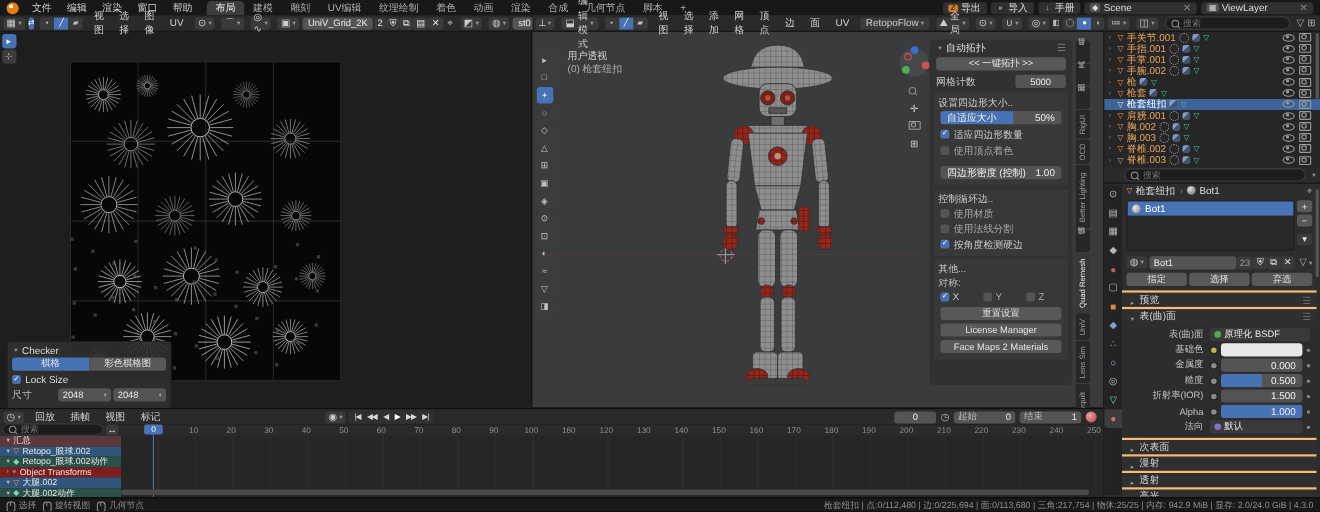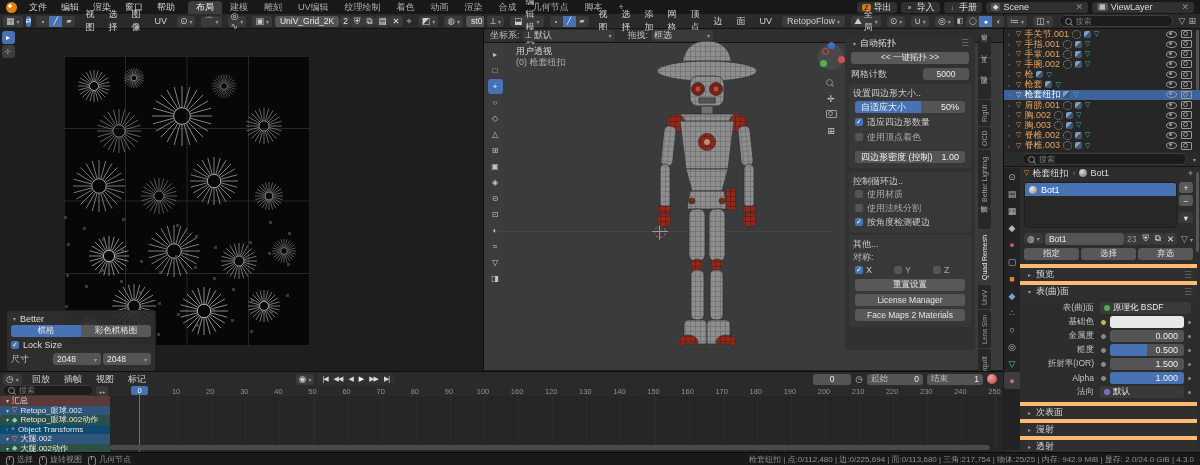--- a/index.html
+++ b/index.html
@@ -46,21 +46,21 @@
   .chip{width:7px;height:7px;border-radius:2px;margin-left:3px;flex:none}
   .eye{width:9px;height:5px;border:1px solid #9a9a9a;border-radius:50%;position:relative;margin-left:4px;flex:none}
   .eye:after{content:"";position:absolute;width:3px;height:3px;border-radius:50%;background:#9a9a9a;left:2px;top:0}
   .cam{width:9px;height:6px;border:1px solid #9a9a9a;border-radius:1px;position:relative;margin-left:4px;flex:none}
   .cam:after{content:"";position:absolute;width:3px;height:3px;border-radius:50%;border:1px solid #9a9a9a;left:1px;top:0}
   
   .prop-row{display:flex;align-items:center;height:12px;margin-top:2px}
   .prop-lab{width:72px;text-align:right;padding-right:6px;color:#c3c3c3;flex:none;font-size:8.5px}
   .sock{width:5px;height:5px;border-radius:50%;flex:none;margin-right:3px;border:1px solid #222}
   .kdot{width:3px;height:3px;border-radius:50%;background:#8a8a8a;margin-left:4px;flex:none}
-  .sect{display:flex;align-items:center;height:13px;background:#2f2f2f;border-top:4px solid #fdba74;color:#d6d6d6;padding-left:8px}
+  .sect{display:flex;align-items:flex-end;height:13px;background:#2f2f2f;border-top:2px solid #fdba74;color:#d6d6d6;padding-left:8px}
   .sect .chev{color:#999;font-size:6px;margin-right:5px}
   .ptab{width:16px;height:17px;display:flex;align-items:center;justify-content:center;font-size:9px}
   .ptab.on{background:#3d3d3d;border-radius:3px 0 0 3px}
   
   .ch-row{display:flex;align-items:center;height:9.5px;padding-left:6px;color:#e6e6e6;font-size:8px}
   .vtab{writing-mode:vertical-rl;transform:rotate(180deg);display:flex;align-items:center;justify-content:center;
         background:#272727;color:#9e9e9e;font-size:7px;border-radius:3px 0 0 3px;margin:1px 0;width:13px}
   .vtab.on{background:#383838;color:#e8e8e8}
   .dot{border-radius:50%;position:absolute}
   .pbtn{color:#d8d8d8;font-size:7px;padding:0 3px;letter-spacing:-1px}
@@ -240,21 +240,21 @@
         <rect x="95" y="215" width="3" height="3" fill="#5a5a5a" opacity="0.6"></rect>
         <rect x="132" y="268" width="3" height="3" fill="#5a5a5a" opacity="0.6"></rect>
         <rect x="169" y="201" width="3" height="3" fill="#5a5a5a" opacity="0.6"></rect>
         <rect x="206" y="254" width="3" height="3" fill="#5a5a5a" opacity="0.6"></rect>
         <rect x="3" y="187" width="3" height="3" fill="#5a5a5a" opacity="0.6"></rect>
       </svg>
 
     <div class="abs" style="left:6px;top:296px;width:140px;height:56px;background:#303030e6;border:1px solid #202020;border-radius:4px;padding:2px 4px">
       <div class="row" style="height:11px;color:#ddd">
           <span class="caret" style="margin-right:4px">▾</span>
-        <span>Better</span>
+        <span>Checker</span>
         </div>
       <div class="row" style="height:12px;margin-top:1px">
         <span class="btn" style="flex:1;height:12px;background:#4772b3;border-radius:3px 0 0 3px">棋格</span>
         <span class="btn" style="flex:1;height:12px;border-radius:0 3px 3px 0">彩色棋格图</span>
       </div>
       <div class="row" style="height:12px;margin-top:2px">
         <span class="cb on">✓</span>
         <span style="margin-left:4px;color:#ddd">Lock Size</span>
       </div>
       <div class="row" style="height:12px;margin-top:2px">
@@ -300,32 +300,20 @@
       <span class="icon-dd">∪<span class="caret">▾</span></span>
       <span class="icon-dd">◎<span class="caret">▾</span></span>
       <span class="selbtn" style="border-radius:3px">◧</span>
       <span class="row" style="margin:0 3px">
         <span class="selbtn" style="border-radius:3px 0 0 3px">◯</span>
         <span class="selbtn on">●</span>
         <span class="selbtn">◐</span>
         <span class="selbtn" style="border-radius:0 3px 3px 0">◍</span>
       </span>
       <span class="caret" style="margin-right:4px">▾</span>
-    </div>
-    <div class="hdr" style="height:13px;background:#2e2e2e">
-      <span style="margin-left:6px;color:#bbb">坐标系:</span>
-      <span class="icon-dd" style="width:86px;justify-content:space-between">
-          <span>⟂ <span>默认</span></span>
-          <span class="caret">▾</span>
-        </span>
-      <span style="margin-left:10px;color:#bbb">拖拽:</span>
-      <span class="icon-dd" style="width:56px;justify-content:space-between">
-          <span>框选</span>
-          <span class="caret">▾</span>
-        </span>
     </div>
 
     <div id="vp-tools" class="abs" style="left:2px;top:32px;width:18px">
         <div class="tool">▸</div>
         <div class="tool">□</div>
         <div class="tool on">+</div>
         <div class="tool">○</div>
         <div class="tool">◇</div>
         <div class="tool">△</div>
         <div class="tool">⊞</div>
@@ -871,21 +859,21 @@
         <div class="ch-row" style="background: rgb(49, 86, 126);">
           <span class="chev" style="font-size: 6px; margin-right: 3px; color: rgb(187, 187, 187);">▾</span>
           <span class="tri" style="color: rgb(232, 146, 74);">▽</span>
           <span style="white-space: nowrap; overflow: hidden;">Retopo_眼球.002</span>
         </div>
         <div class="ch-row" style="background: rgb(43, 80, 71);">
           <span class="chev" style="font-size: 6px; margin-right: 3px; color: rgb(187, 187, 187);">▾</span>
           <span class="tri" style="color: rgb(127, 216, 176);">◆</span>
           <span style="white-space: nowrap; overflow: hidden;">Retopo_眼球.002动作</span>
         </div>
-        <div class="ch-row" style="background: #0c4a6e;">
+        <div class="ch-row" style="background: #7f1d1d;">
           <span class="chev" style="font-size: 6px; margin-right: 3px; color: rgb(187, 187, 187);">›</span>
           <span class="tri" style="color: rgb(159, 184, 216);">⌖</span>
           <span style="white-space: nowrap; overflow: hidden;">Object Transforms</span>
         </div>
         <div class="ch-row" style="background: rgb(49, 86, 126);">
           <span class="chev" style="font-size: 6px; margin-right: 3px; color: rgb(187, 187, 187);">▾</span>
           <span class="tri" style="color: rgb(232, 146, 74);">▽</span>
           <span style="white-space: nowrap; overflow: hidden;">大腿.002</span>
         </div>
         <div class="ch-row" style="background: rgb(43, 80, 71);">

